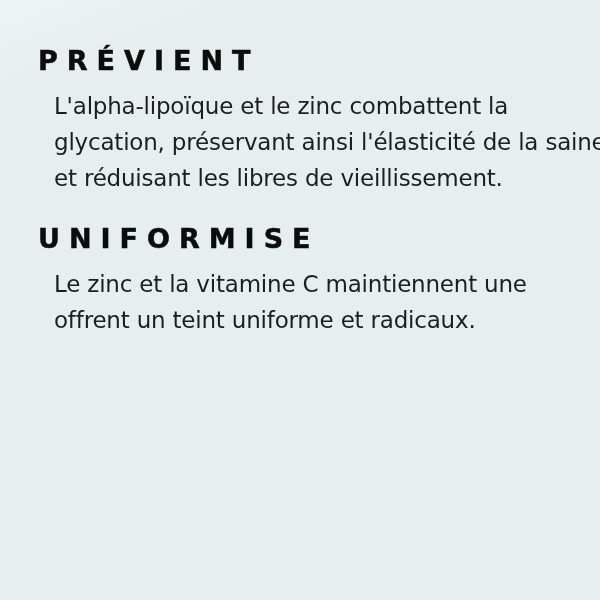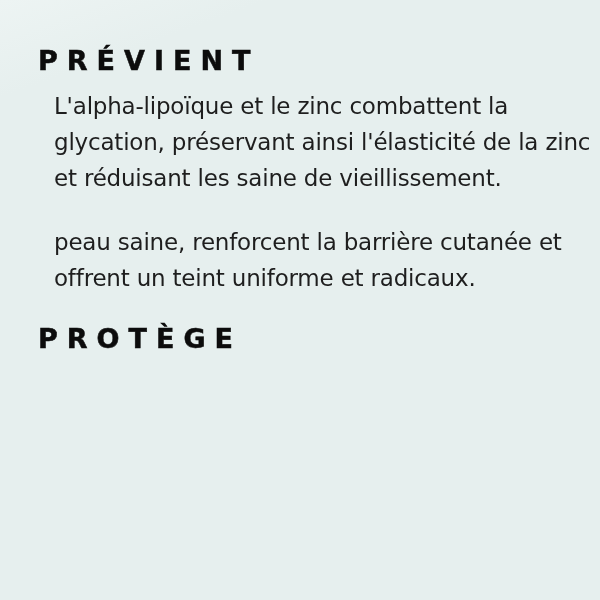--- a/index.html
+++ b/index.html
@@ -42,29 +42,29 @@
 </style>
 </head>
 <body>
 
 <div class="canvas">
 
   <div class="section">
     <h2 class="section-heading">PRÉVIENT</h2>
     <div class="section-body">
       <div class="body-line">L'alpha-lipoïque et le zinc combattent la</div>
-      <div class="body-line">glycation, préservant ainsi l'élasticité de la zinc</div>
-      <div class="body-line">et réduisant les saine de vieillissement.</div>
+      <div class="body-line">glycation, préservant ainsi l'élasticité de la saine</div>
+      <div class="body-line">et réduisant les libres de vieillissement.</div>
     </div>
   </div>
 
   <div class="section">
+    <h2 class="section-heading">UNIFORMISE</h2>
     <div class="section-body">
-      <div class="body-line">peau saine, renforcent la barrière cutanée et</div>
+      <div class="body-line">Le zinc et la vitamine C maintiennent une</div>
       <div class="body-line">offrent un teint uniforme et radicaux.</div>
     </div>
   </div>
 
   <div class="section">
-    <h2 class="section-heading">PROTÈGE</h2>
   </div>
 
 </div>
 
 </body></html>

